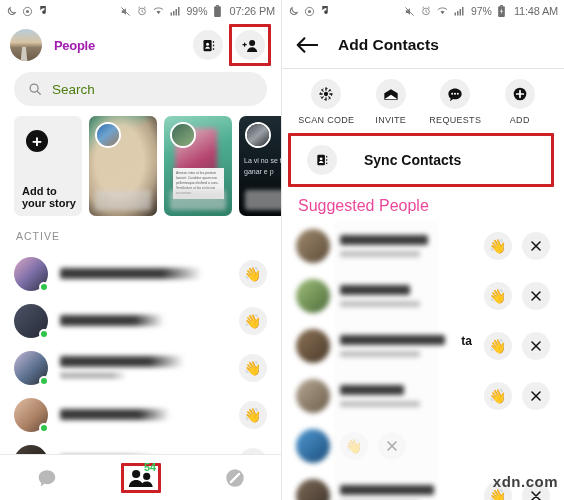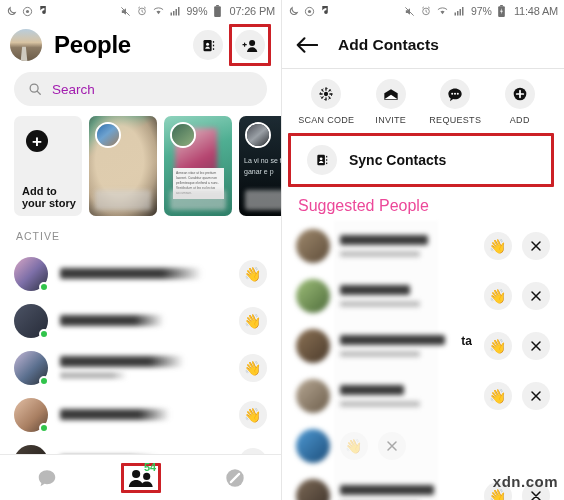--- a/index.html
+++ b/index.html
@@ -34,40 +34,40 @@
     width: 32px; height: 32px; border-radius: 50%;
     background: linear-gradient(180deg,#b9cddc 0%,#d8c3a2 42%,#8c7a63 58%,#6b5c49 100%);
     flex: none; position: relative; overflow: hidden;
   }
   .avatar::after {
     content: ""; position: absolute; left: 44%; top: 48%;
     width: 5px; height: 18px; background: #cfcabf;
     transform: translateX(-50%) perspective(8px) rotateX(18deg);
   }
   .page-title {
-    font-size: 24px; font-weight: bold; color: #000000; margin-left: 12px;
+    font-size: 13px; font-weight: bold; color: #a21caf; margin-left: 12px;
     letter-spacing: -0.3px;
   }
   .hdr-actions { margin-left: auto; display: flex; align-items: center; gap: 6px; }
   .circ-btn {
     width: 30px; height: 30px; border-radius: 50%; background: #efefef;
     display: flex; align-items: center; justify-content: center; flex: none;
   }
   .redbox {
     border: 3px solid #cc2026; padding: 3px; border-radius: 1px;
     display: flex; align-items: center; justify-content: center;
   }
 
   
   .search-wrap { padding: 4px 14px 10px 14px; }
   .search {
     height: 34px; border-radius: 18px; background: #efefef;
     display: flex; align-items: center; padding: 0 14px; gap: 10px;
   }
-  .search-ph { font-size: 13.5px; color: #a21caf; }
+  .search-ph { font-size: 13.5px; color: #4d7c0f; }
 
   
   .stories { display: flex; gap: 7px; padding: 0 14px; height: 100px; }
   .story { width: 68px; height: 100px; border-radius: 7px; flex: none; position: relative; overflow: hidden; }
   .story.add { background: #f0f0f0; }
   .plus-dot {
     position: absolute; top: 14px; left: 12px; width: 22px; height: 22px;
     border-radius: 50%; background: #111; color: #fff;
     display: flex; align-items: center; justify-content: center;
     font-size: 17px; line-height: 1; font-weight: bold;
@@ -156,21 +156,21 @@
   .divider { height: 1px; background: #e4e4e4; margin: 0 0 0 0; }
   .quickrow { display: flex; padding: 10px 12px 6px 12px; }
   .quick { flex: 1; display: flex; flex-direction: column; align-items: center; gap: 6px; }
   .quick-c {
     width: 30px; height: 30px; border-radius: 50%; background: #efefef;
     display: flex; align-items: center; justify-content: center;
   }
   .quick-l { font-size: 9px; color: #3c3c3c; letter-spacing: .3px; }
   .sync-outer { padding: 2px 10px 0 6px; }
   .sync-row {
-    display: flex; align-items: center; gap: 12px; height: 40px; padding: 0 12px;
+    display: flex; align-items: center; gap: 27px; height: 40px; padding: 0 12px;
   }
   .sync-label { font-size: 14px; font-weight: bold; color: #111; }
   .sugg-label { font-size: 16px; color: #ec4899; padding: 10px 16px 6px 16px; }
   .srow { display: flex; align-items: center; height: 50px; padding: 0 14px; gap: 10px; }
   .srow-av { width: 34px; height: 34px; border-radius: 50%; flex: none; filter: blur(2.4px); }
   .srow-txt { flex: 1; min-width: 0; position: relative; }
   .srow-name {
     height: 10px; width: 66%; border-radius: 2px; filter: blur(2.8px);
     background: #3a3a3a;
   }

